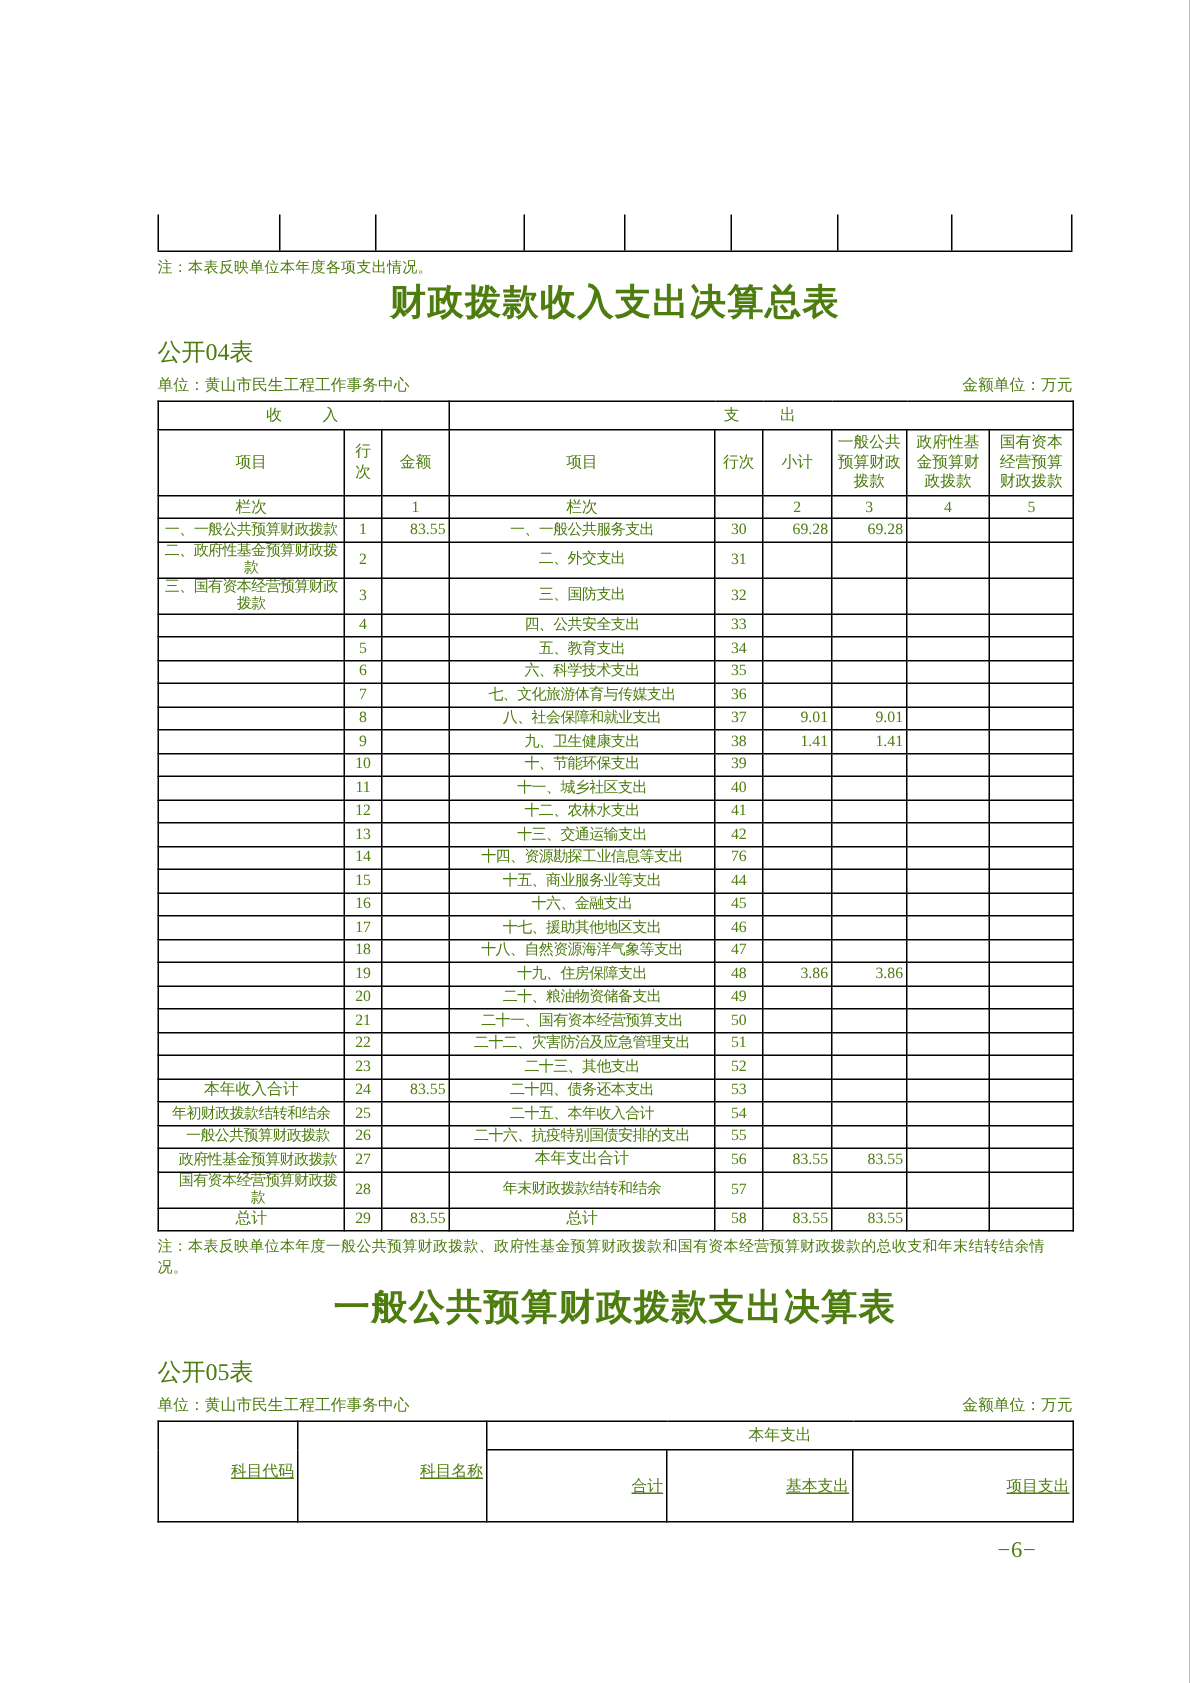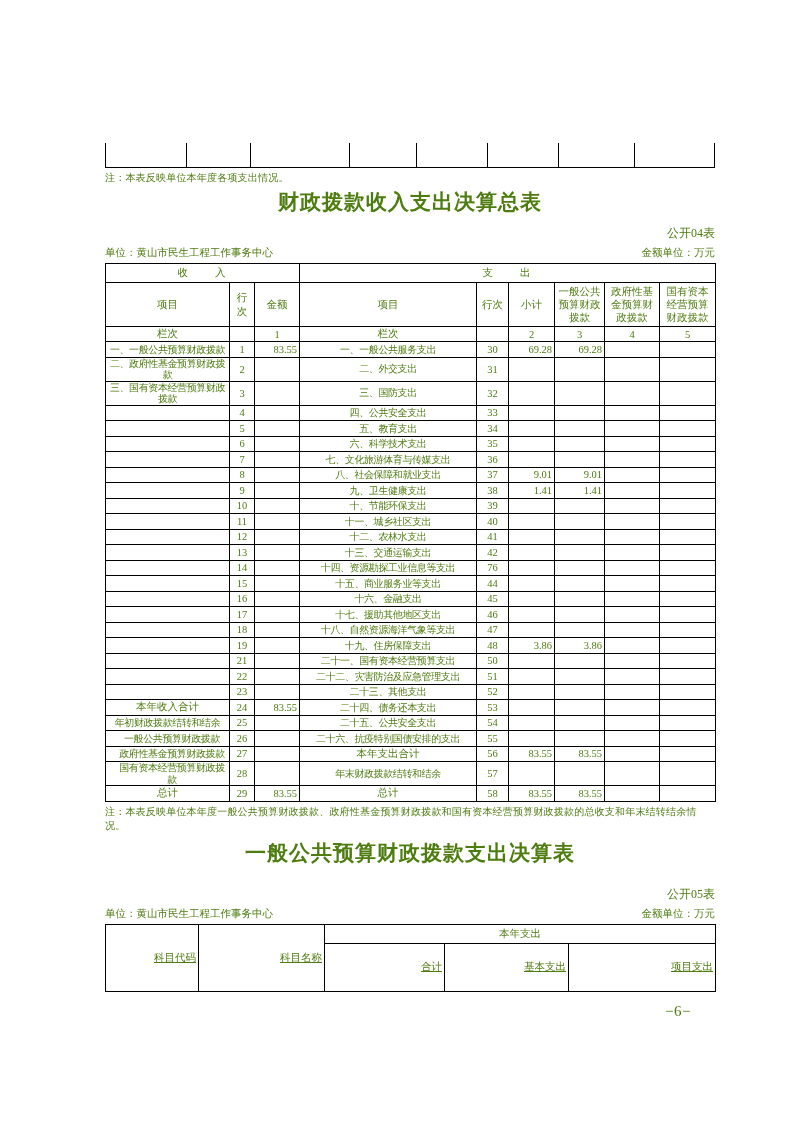--- a/index.html
+++ b/index.html
@@ -19,26 +19,26 @@
   .fragment { display: flex; height: 25px; border-bottom: 1.5px solid #000; }
   .fragment .fcell { border-right: 1px solid #000; height: 100%; }
   .fragment .fcell:first-child { border-left: 1px solid #000; }
 
   .note { font-size: 10px; margin-top: 3px; letter-spacing: 0.2px; }
 
   .doc-title {
     margin-top: 3px;
     font-family: "Liberation Sans", "DejaVu Sans", sans-serif;
     font-weight: bold;
-    font-size: 21px;
+    font-size: 24px;
     line-height: 28px;
     text-align: center;
     letter-spacing: 1px;
   }
-  .table-code { margin-top: 9px; font-size: 12px; text-align: right; }
+  .table-code { margin-top: 9px; font-size: 16px; }
   .meta-line { margin-top: 4px; font-size: 10.5px; display: flex; justify-content: space-between; }
 
   
   table { border-collapse: collapse; table-layout: fixed; width: 610px; margin-top: 3px; }
   table, th, td { border: 1px solid #000; }
   table { border-width: 1.5px; }
   th, td {
     font-weight: normal;
     font-size: 10.5px;
     padding: 0 2px;
@@ -336,20 +336,31 @@
             <td class="num"></td>
             <td class="lbl">十九、住房保障支出</td>
             <td class="ctr">48</td>
             <td class="num">3.86</td>
             <td class="num">3.86</td>
             <td class="num"></td>
             <td class="num"></td>
           </tr>
           <tr>
             <td class="lbl"></td>
+            <td class="ctr">20</td>
+            <td class="num"></td>
+            <td class="lbl">二十、粮油物资储备支出</td>
+            <td class="ctr">49</td>
+            <td class="num"></td>
+            <td class="num"></td>
+            <td class="num"></td>
+            <td class="num"></td>
+          </tr>
+          <tr>
+            <td class="lbl"></td>
             <td class="ctr">21</td>
             <td class="num"></td>
             <td class="lbl">二十一、国有资本经营预算支出</td>
             <td class="ctr">50</td>
             <td class="num"></td>
             <td class="num"></td>
             <td class="num"></td>
             <td class="num"></td>
           </tr>
           <tr>
@@ -382,21 +393,21 @@
             <td class="ctr">53</td>
             <td class="num"></td>
             <td class="num"></td>
             <td class="num"></td>
             <td class="num"></td>
           </tr>
           <tr>
             <td class="lbl">年初财政拨款结转和结余</td>
             <td class="ctr">25</td>
             <td class="num"></td>
-            <td class="lbl">二十五、公共安全支出</td>
+            <td class="lbl">二十五、本年收入合计</td>
             <td class="ctr">54</td>
             <td class="num"></td>
             <td class="num"></td>
             <td class="num"></td>
             <td class="num"></td>
           </tr>
           <tr>
             <td class="lbl indent">一般公共预算财政拨款</td>
             <td class="ctr">26</td>
             <td class="num"></td>

